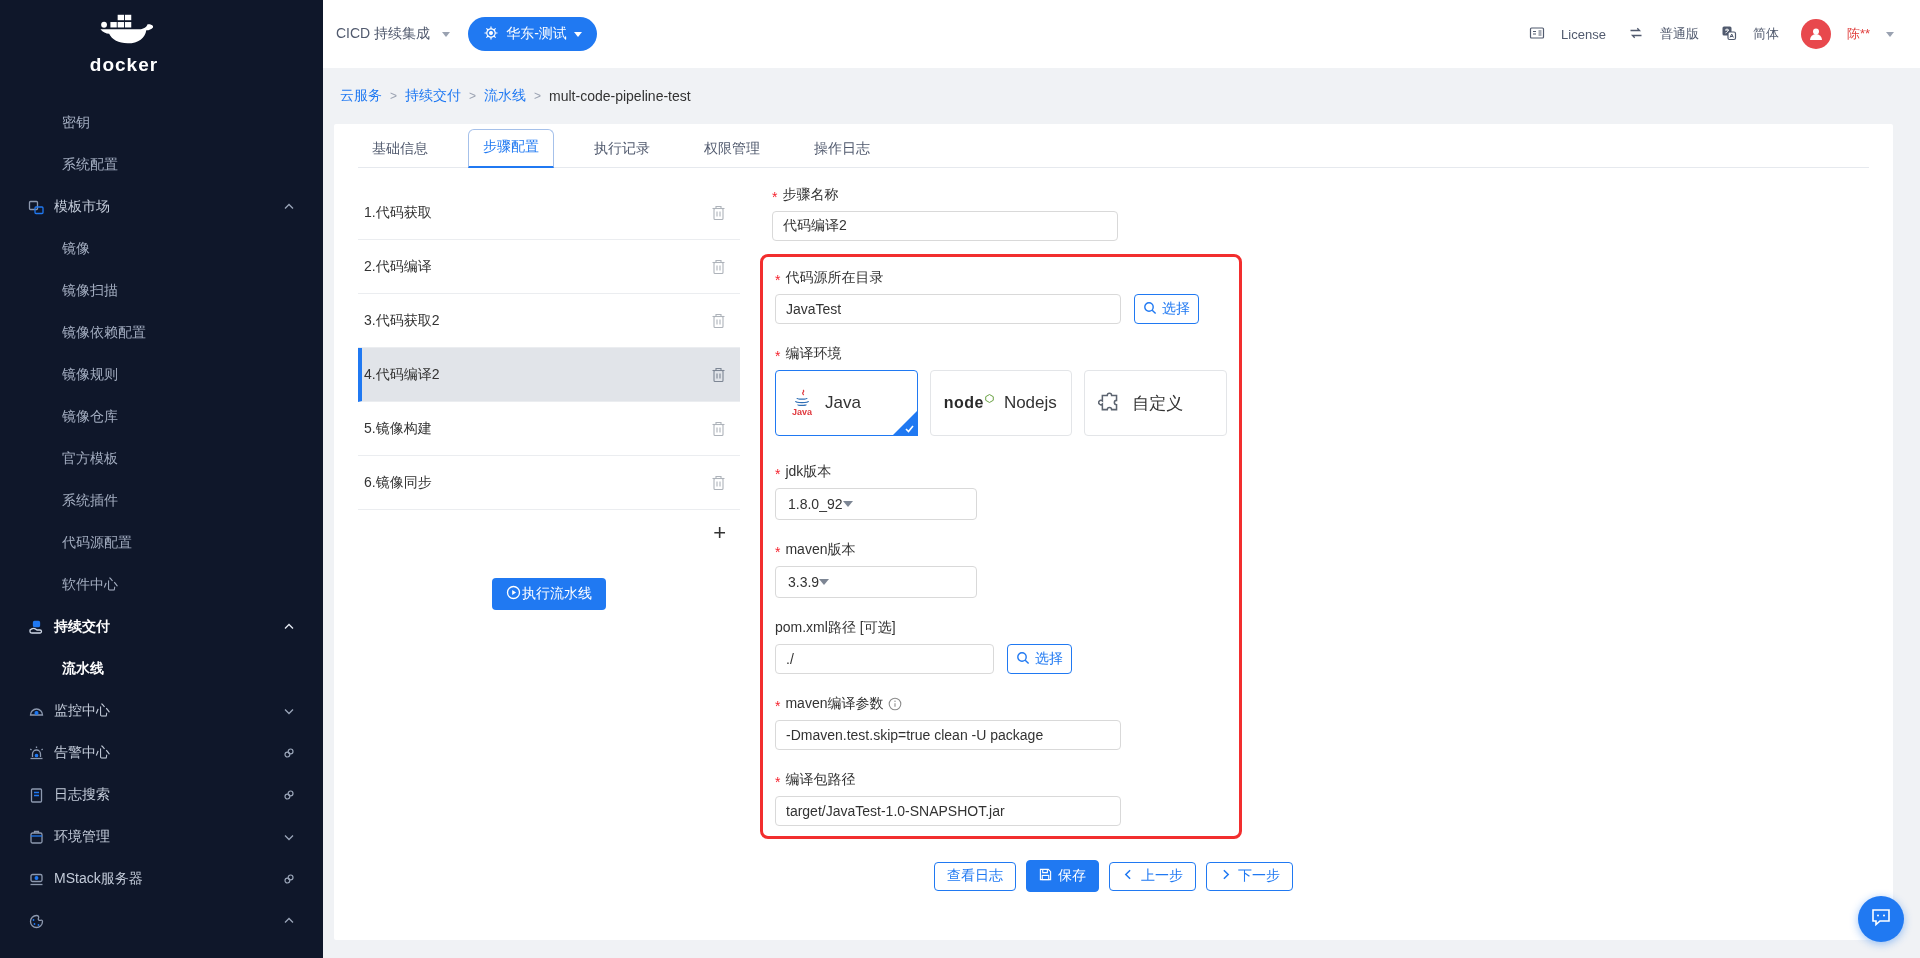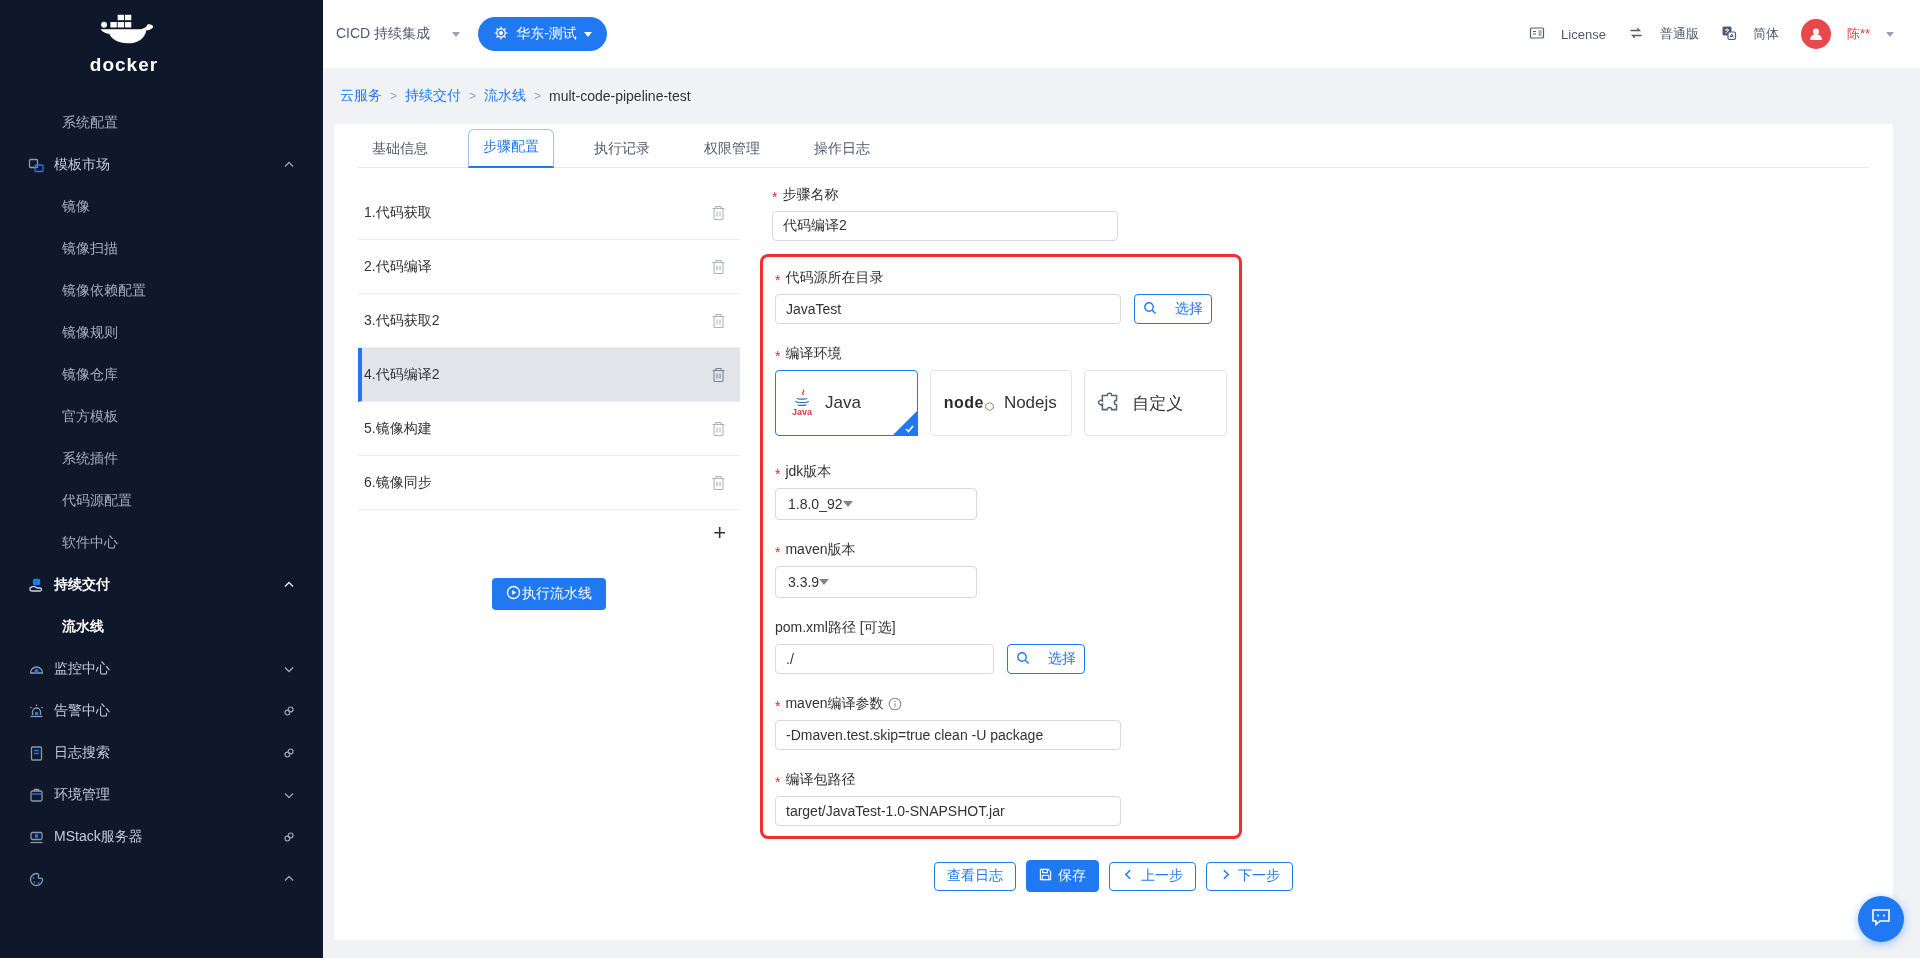--- a/index.html
+++ b/index.html
@@ -19,21 +19,21 @@
   .mi.group .gi svg { width:17px; height:17px; }
   .mi .trail { position:absolute; right:28px; top:50%; transform:translateY(-50%); color:#9aa5b8; display:inline-flex; }
   .mi .trail svg { width:12px; height:12px; }
   .mi.active-group { color:#ffffff; font-weight:bold; }
   .mi.active-sub { color:#ffffff; font-weight:bold; }
 
   
   .main { flex:1; display:flex; flex-direction:column; min-width:0; }
   .topbar { height:68px; background:#fff; display:flex; align-items:center; justify-content:space-between; padding:0 26px 0 13px; flex:none; }
   .tb-left { display:flex; align-items:center; gap:18px; }
-  .proj-menu { display:flex; align-items:center; gap:22px; font-size:14px; color:#515a6e; cursor:pointer; }
+  .proj-menu { display:flex; align-items:center; gap:12px; font-size:14px; color:#515a6e; cursor:pointer; }
   .caret { width:0; height:0; border-left:4.5px solid transparent; border-right:4.5px solid transparent; border-top:5.5px solid #9aa2b1; }
   .pill { height:34px; background:#2079f2; border-radius:17px; display:flex; align-items:center; gap:7px; padding:0 15px; color:#fff; font-size:14px; cursor:pointer; }
   .pill .caret { border-top-color:#fff; }
   .tb-right { display:flex; align-items:center; gap:22px; font-size:13px; color:#515a6e; }
   .tb-item { display:flex; align-items:center; gap:16px; cursor:pointer; }
   .tb-item svg { width:16px; height:16px; }
   .avatar { width:30px; height:30px; border-radius:50%; background:#e8484d; display:flex; align-items:center; justify-content:center; }
   .avatar svg { width:18px; height:18px; }
   .uname { color:#e0403f; font-size:13px; }
 
@@ -65,32 +65,32 @@
 
   
   .form-col { width:486px; margin-left:20px; flex:none; font-size:14px; color:#333; }
   .flabel { display:flex; align-items:center; gap:5px; margin-bottom:7px; }
   .req { color:#f5222d; font-size:14px; line-height:1; transform:translateY(2px); }
   .txt-input { width:346px; height:30px; border:1px solid #d9d9d9; border-radius:4px; padding:0 10px; font-size:14px; color:#333; font-family:inherit; background:#fff; }
   .outer-field { padding-left:12px; }
   .redbox { margin-top:13px; border:3px solid #f22e2e; border-radius:8px; padding:12px 12px 10px; width:482px; }
   .gap { height:21px; }
   .row-flex { display:flex; align-items:center; gap:13px; }
-  .sel-btn { height:30px; display:inline-flex; align-items:center; gap:18px; padding:0 8px; background:#fff; border:1px solid #2079f2; color:#2079f2; border-radius:4px; font-size:14px; cursor:pointer; }
+  .sel-btn { height:30px; display:inline-flex; align-items:center; gap:5px; padding:0 8px; background:#fff; border:1px solid #2079f2; color:#2079f2; border-radius:4px; font-size:14px; cursor:pointer; }
   .sel-btn svg { width:14px; height:14px; }
 
   .env-cards { display:flex; gap:12px; margin-top:2px; }
   .env-card { width:147px; height:66px; background:#fff; border:1px solid #e3e5e8; border-radius:4px; display:flex; align-items:center; padding-left:13px; gap:10px; position:relative; cursor:pointer; }
   .env-card.selected { border:1px solid #2079f2; }
   .env-card .corner { position:absolute; right:-1px; bottom:-1px; width:0; height:0; border-left:26px solid transparent; border-bottom:26px solid #2079f2; }
   .env-card .corner-check { position:absolute; right:2px; bottom:1px; width:11px; height:11px; }
   .env-name { font-size:17px; color:#333; }
   .java-logo { display:flex; flex-direction:column; align-items:center; width:26px; }
   .java-caption { color:#e0393e; font-size:9px; font-weight:bold; line-height:1; margin-top:-1px; }
-  .node-logo { display:flex; align-items:flex-end; }
+  .node-logo { display:flex; }
   .node-word { font-weight:bold; font-size:16px; color:#2b2b2b; letter-spacing:0.5px; }
   .node-hex { width:9px; height:9px; margin-left:1px; margin-bottom:1px; }
 
   .select { width:202px; height:32px; border:1px solid #d9d9d9; border-radius:4px; display:flex; align-items:center; justify-content:flex-start; padding:0 12px; cursor:pointer; background:#fff; }
   .sel-caret { width:0; height:0; border-left:5px solid transparent; border-right:5px solid transparent; border-top:6px solid #7d8694; }
 
   .short-input { width:219px; }
   .info-ico { display:inline-flex; color:#8c8c8c; }
   .info-ico svg { width:14px; height:14px; }
 
@@ -118,20 +118,23 @@
             <rect x="25" y="3" width="7" height="6"></rect>
           <rect x="33" y="3" width="7" height="6"></rect>
           <path d="M6 19 h43 c5 0 8 -2.5 9 -5.5 c3 -0.3 5.5 0.7 6.6 2.6 c-1.8 2.8 -4.8 4 -8 3.9 c-1.2 8.5 -8.6 14.5 -20.6 14.5 c-10 0 -17.4 -4.2 -20.4 -10.5 c-3.4 -0.2 -7 -1.6 -9.6 -5 z"></path>
           <circle cx="10" cy="14" r="3.2"></circle>
         </svg>
       </span>
       <span class="logo-word">docker</span>
     </div>
 
     <nav class="menu">
+      <div class="mi sub">
+          <span class="lbl">密钥</span>
+        </div>
       <div class="mi sub">
           <span class="lbl">系统配置</span>
         </div>
 
       <div class="mi group">
         <span class="gi">
           <svg viewBox="0 0 17 17" fill="none" stroke="currentColor" stroke-width="1.3">
               <rect x="1.5" y="2.5" width="8" height="8" rx="1"></rect>
               <rect x="7" y="8" width="8" height="6.5" rx="1" stroke="#2079f2"></rect>
             </svg>

